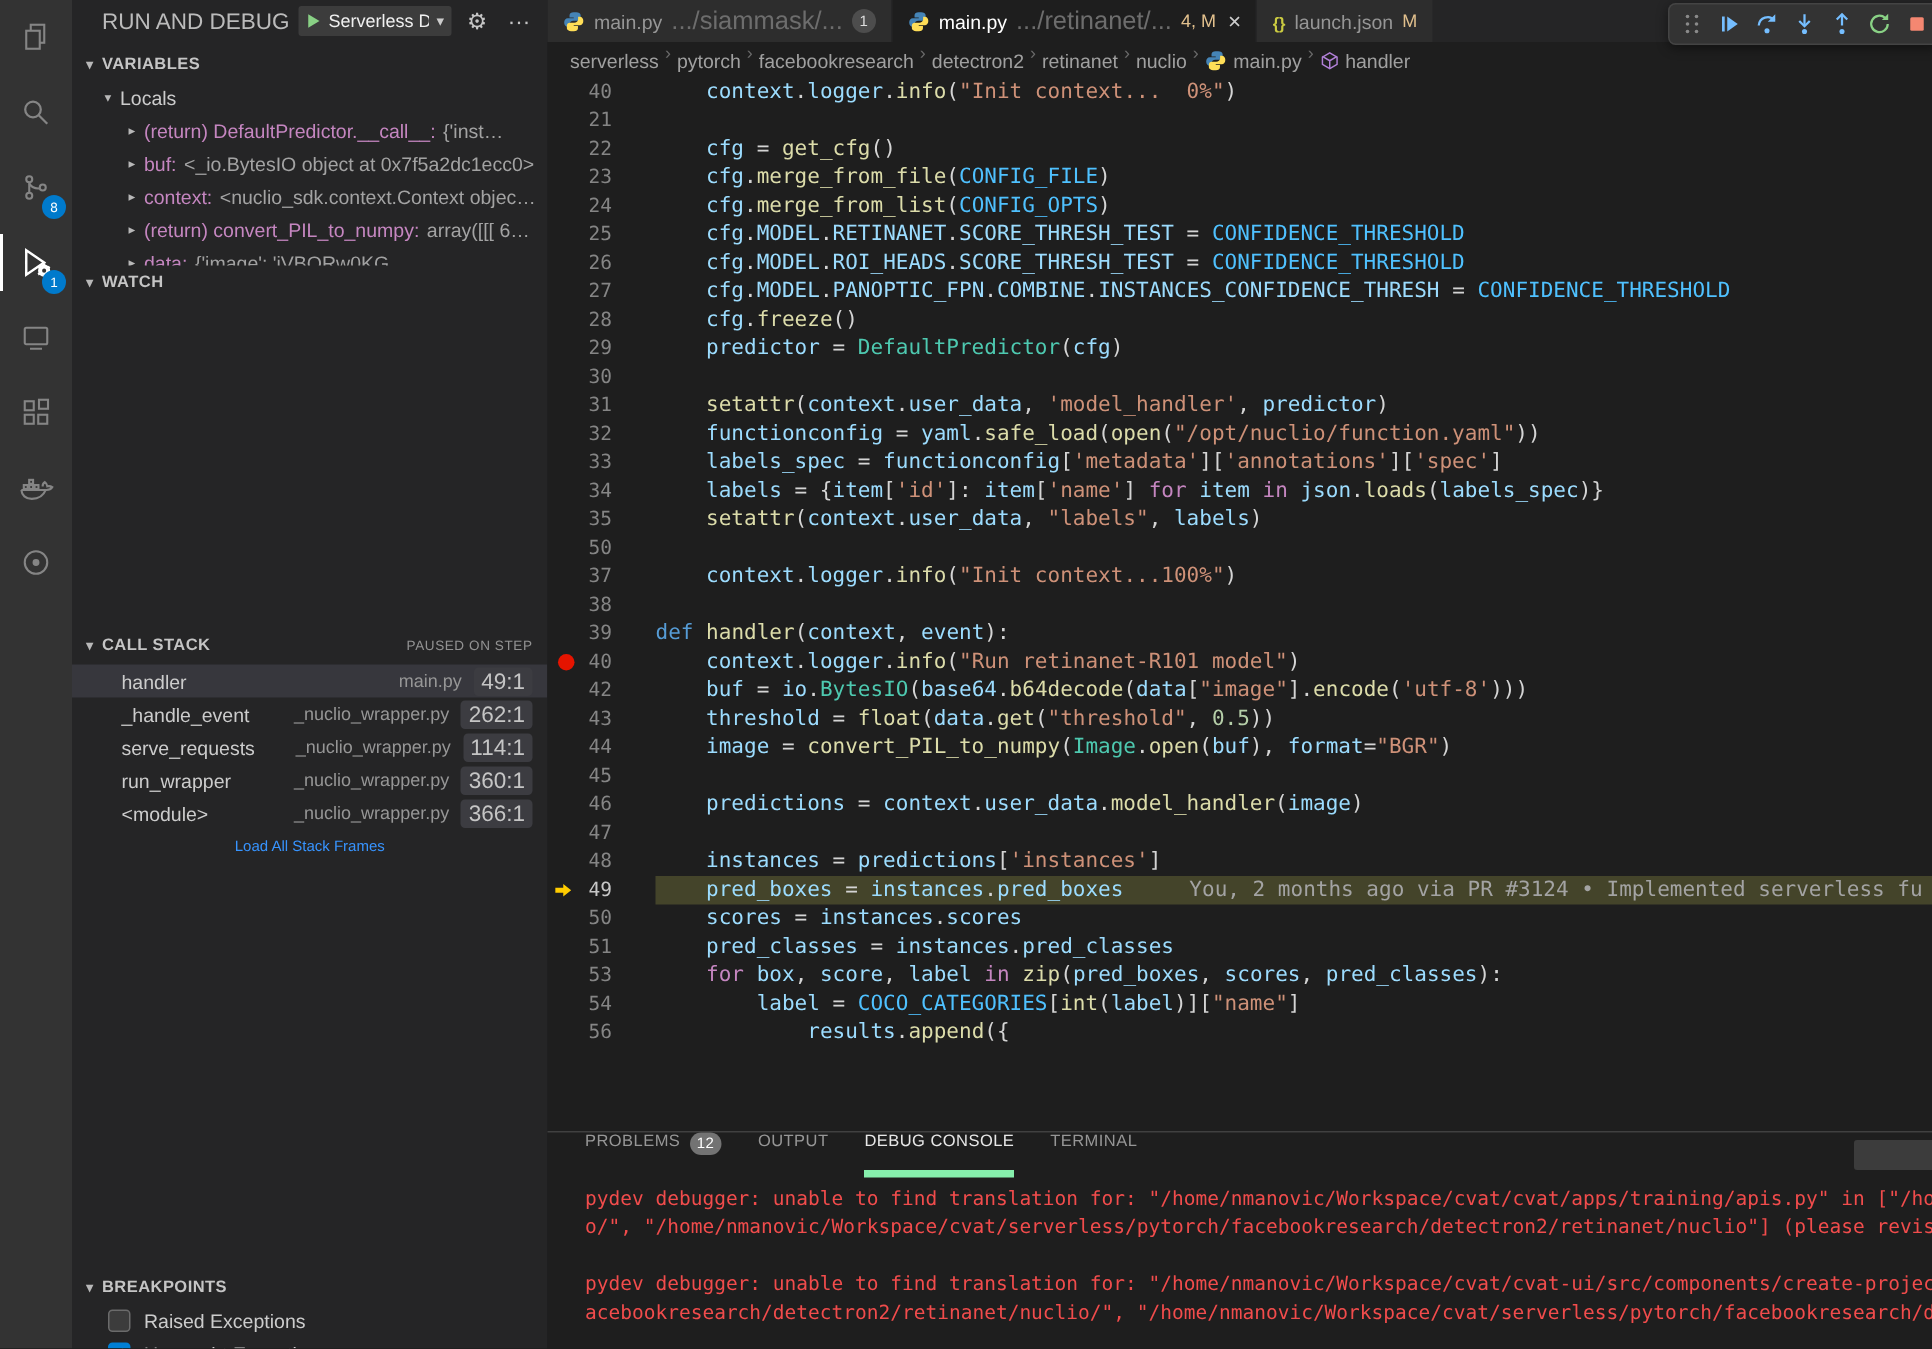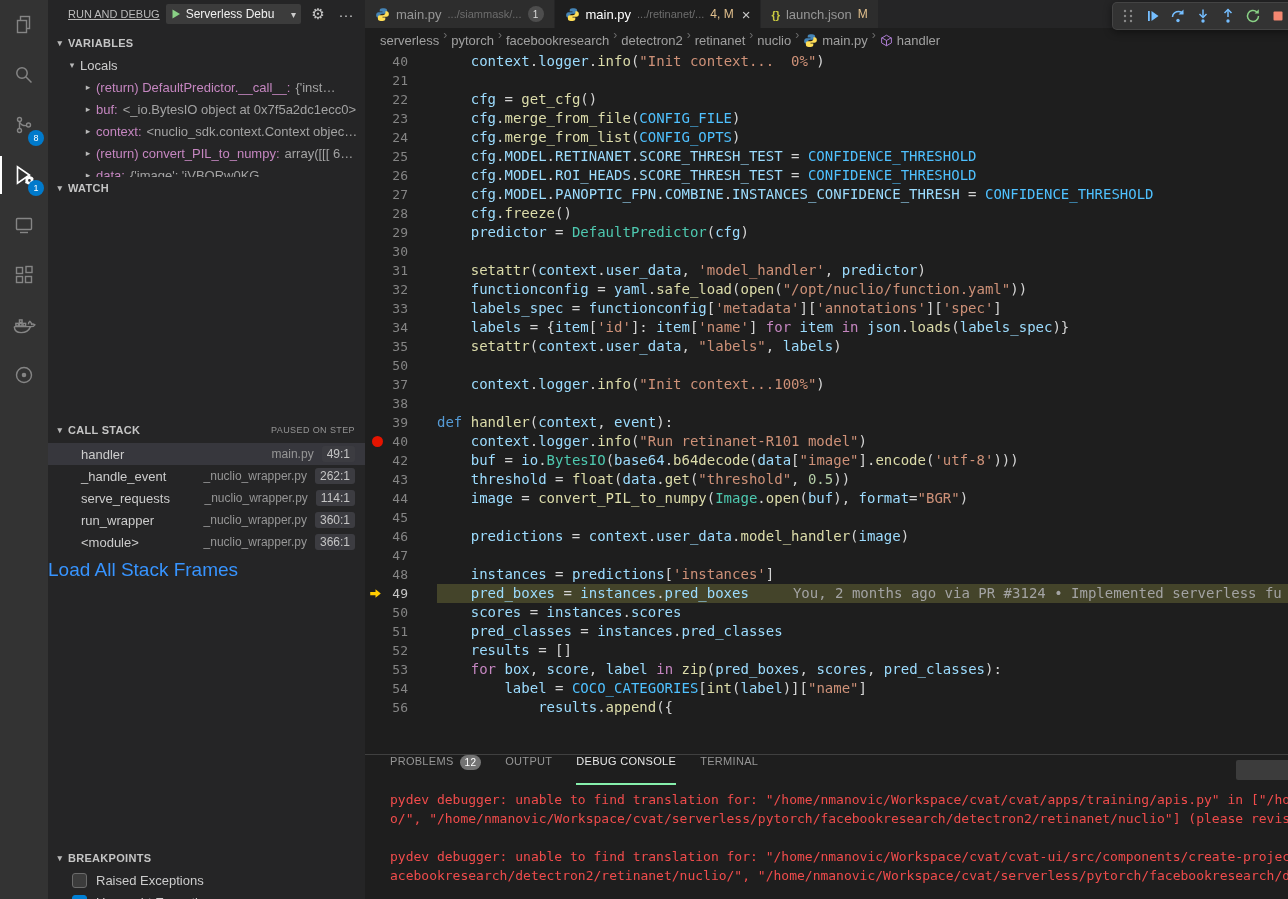--- a/index.html
+++ b/index.html
@@ -10,21 +10,21 @@
   
   .activitybar{position:absolute;left:0;top:0;width:48px;height:100%;background:#333333;z-index:5;}
   .ab-item{height:50px;display:flex;align-items:center;justify-content:center;position:relative;color:#858585;cursor:pointer;}
   .ab-item.active{color:#ffffff;}
   .ab-item.active::before{content:"";position:absolute;left:0;top:6px;bottom:6px;width:2px;background:#ffffff;}
   .ab-badge{position:absolute;right:4px;bottom:4px;min-width:16px;height:16px;border-radius:9px;
             background:#007acc;color:#ffffff;font-size:9px;display:flex;align-items:center;justify-content:center;padding:0 2px;box-sizing:border-box;}
   
   .sidebar{position:absolute;left:48px;top:0;width:317px;height:100%;background:#252526;overflow:hidden;}
   .sidebar-header{height:28px;display:flex;align-items:center;padding:0 8px 0 20px;gap:6px;}
-  .sidebar-title{font-size:11px;color:#bbbbbb;white-space:nowrap;flex:none;text-decoration:underline;}
+  .sidebar-title{font-size:15px;color:#bbbbbb;white-space:nowrap;flex:none;}
   .launch-select{margin-left:auto;width:148px;height:20px;background:#3c3c3c;border-radius:2px;display:flex;align-items:center;
                  padding:0 5px;gap:5px;font-size:12px;color:#f0f0f0;cursor:pointer;overflow:hidden;}
   .launch-select .lbl{white-space:nowrap;overflow:hidden;}
   .launch-select .chev{margin-left:auto;color:#cccccc;font-size:10px;}
   .hdr-icon{color:#c5c5c5;font-size:15px;width:22px;text-align:center;cursor:pointer;flex:none;}
   .sec{position:absolute;left:0;right:0;overflow:hidden;}
   .sec-variables{top:28px;height:149px;}
   .sec-watch{top:177px;height:22px;}
   .sec-callstack{top:419px;height:428px;}
   .sec-breakpoints{top:847px;bottom:0;}
@@ -34,33 +34,33 @@
   .scope-row{height:22px;display:flex;align-items:center;padding-left:16px;font-size:13px;cursor:pointer;}
   .var-row{height:22px;display:flex;align-items:center;padding-left:32px;white-space:nowrap;overflow:hidden;cursor:pointer;}
   .var-name{color:#c586c0;}
   .var-value{color:#b9b9b9;opacity:.85;margin-left:5px;}
   .paused{margin-left:auto;font-size:9px;font-weight:400;color:rgba(204,204,204,.65);padding-right:10px;letter-spacing:.4px;}
   .frames{margin-top:2px;}
   .frame{height:22px;display:flex;align-items:center;padding:0 10px 0 33px;cursor:pointer;}
   .frame.selected{background:#37373d;}
   .frame-fn{color:#cccccc;white-space:nowrap;}
   .frame-file{margin-left:auto;color:#969696;font-size:12px;white-space:nowrap;}
-  .frame-pos{margin-left:8px;background:#3c3c41;border-radius:3px;padding:1px 5px;font-size:12px;color:#c5c5c5;flex:none;}
-  .load-all{margin-top:6px;color:#3794ff;font-size:19px;cursor:pointer;}
+  .frame-pos{margin-left:8px;background:#3c3c41;border-radius:3px;padding:1px 5px;font-size:15px;color:#c5c5c5;flex:none;}
+  .load-all{margin-top:6px;text-align:center;color:#3794ff;font-size:10px;cursor:pointer;}
   .bp-row{height:22px;display:flex;align-items:center;gap:9px;padding-left:24px;}
   .checkbox{width:15px;height:15px;box-sizing:border-box;border:1px solid #6b6b6b;background:#3c3c3c;border-radius:3px;
             display:flex;align-items:center;justify-content:center;font-size:11px;color:#fff;cursor:pointer;flex:none;}
   .checkbox.checked{background:#007fd4;border-color:#007fd4;}
   
   .main{position:absolute;left:365px;top:0;right:0;bottom:0;display:flex;flex-direction:column;background:#1e1e1e;}
   .tabbar{height:28px;background:#252526;display:flex;flex:none;}
   .tab{display:flex;align-items:center;padding:0 10px;gap:6px;background:#2d2d2d;color:#969696;font-size:13px;
        border-right:1px solid #252526;cursor:pointer;white-space:nowrap;}
   .tab.active{background:#1e1e1e;color:#ffffff;}
-  .tab-hint{font-size:11px;color:#6d6d6d;}
+  .tab-hint{font-size:17px;color:#6d6d6d;}
   .tab-suffix{color:#e2c08d;font-size:12px;}
   .tab-circle{width:16px;height:16px;border-radius:50%;background:#4d4d4d;color:#dddddd;font-size:10px;
               display:flex;align-items:center;justify-content:center;}
   .tab-close{color:#cccccc;font-size:15px;margin-left:2px;cursor:pointer;}
   .json-glyph{color:#cbcb41;font-weight:700;font-size:11px;}
   .breadcrumbs{height:24px;display:flex;padding-left:15px;font-size:13px;color:#a0a0a0;flex:none;}
   .crumb{display:flex;align-items:center;gap:4px;cursor:pointer;}
   .crumb-sep{color:#6a6a6a;margin:0 4px;font-size:12px;}
   .editor{flex:1;overflow:hidden;position:relative;}
   .code-row{display:flex;height:19px;line-height:19px;font-family:"DejaVu Sans Mono",monospace;font-size:14px;white-space:pre;}
@@ -72,21 +72,21 @@
   .code-content{flex:1;min-width:0;overflow:hidden;}
   .code-row.current .code-content{background:rgba(222,222,90,0.20);}
   .tk-k{color:#569cd6}.tk-c{color:#c586c0}.tk-f{color:#dcdcaa}.tk-v{color:#9cdcfe}
   .tk-C{color:#4fc1ff}.tk-s{color:#ce9178}.tk-n{color:#b5cea8}.tk-p{color:#d4d4d4}.tk-t{color:#4ec9b0}
   .gitlens{color:#a3a3a3;margin-left:44px;}
   
   .panel{height:144px;flex:none;border-top:1px solid rgba(128,128,128,0.35);position:relative;background:#1e1e1e;}
   .panel-tabs{height:30px;display:flex;align-items:center;gap:24px;padding-left:25px;}
   .panel-tab{height:100%;display:flex;align-items:flex-start;gap:6px;font-size:11px;letter-spacing:.3px;color:#969696;
              cursor:pointer;box-sizing:border-box;}
-  .panel-tab.active{color:#e7e7e7;border-bottom:2px solid #86efac;}
+  .panel-tab.active{color:#e7e7e7;border-bottom:5px solid #86efac;}
   .panel-badge{background:#737373;color:#ffffff;border-radius:9px;padding:0 5px;height:15px;line-height:15px;font-size:10px;}
   .panel-filter{position:absolute;top:5px;right:0;width:52px;height:20px;background:#3c3c3c;border-radius:2px 0 0 2px;}
   .console{padding:5px 0 0 25px;font-family:"DejaVu Sans Mono",monospace;font-size:13px;line-height:19px;
            color:#f14c4c;white-space:pre;overflow:hidden;}
   .console-line{height:19px;}
   
   .debug-toolbar{position:absolute;top:2px;left:1112px;height:26px;background:#333333;border:1px solid rgba(80,80,80,.6);
                  border-radius:5px;display:flex;align-items:center;padding:0 2px;box-shadow:0 2px 8px rgba(0,0,0,.45);z-index:20;}
   .dt-btn{width:25px;height:22px;display:flex;align-items:center;justify-content:center;cursor:pointer;}
 </style>
@@ -391,21 +391,20 @@
       <div class="code-row"><div class="gutter"><span class="lnum">44</span></div><div class="code-content"><span class="tk-p">    </span><span class="tk-v">image</span><span class="tk-p"> = </span><span class="tk-f">convert_PIL_to_numpy</span><span class="tk-p">(</span><span class="tk-t">Image</span><span class="tk-p">.</span><span class="tk-f">open</span><span class="tk-p">(</span><span class="tk-v">buf</span><span class="tk-p">), </span><span class="tk-v">format</span><span class="tk-p">=</span><span class="tk-s">"BGR"</span><span class="tk-p">)</span></div></div>
       <div class="code-row"><div class="gutter"><span class="lnum">45</span></div><div class="code-content"></div></div>
       <div class="code-row"><div class="gutter"><span class="lnum">46</span></div><div class="code-content"><span class="tk-p">    </span><span class="tk-v">predictions</span><span class="tk-p"> = </span><span class="tk-v">context</span><span class="tk-p">.</span><span class="tk-v">user_data</span><span class="tk-p">.</span><span class="tk-f">model_handler</span><span class="tk-p">(</span><span class="tk-v">image</span><span class="tk-p">)</span></div></div>
       <div class="code-row"><div class="gutter"><span class="lnum">47</span></div><div class="code-content"></div></div>
       <div class="code-row"><div class="gutter"><span class="lnum">48</span></div><div class="code-content"><span class="tk-p">    </span><span class="tk-v">instances</span><span class="tk-p"> = </span><span class="tk-v">predictions</span><span class="tk-p">[</span><span class="tk-s">'instances'</span><span class="tk-p">]</span></div></div>
       <div class="code-row current"><div class="gutter"><span class="exec-arrow"><svg width="13" height="13" viewBox="0 0 16 16">
               <path d="M1.5 6h6.5V2.8L14.5 8 8 13.2V10H1.5z" fill="#ffcc00"></path>
             </svg></span><span class="lnum">49</span></div><div class="code-content"><span class="tk-p">    </span><span class="tk-v">pred_boxes</span><span class="tk-p"> = </span><span class="tk-v">instances</span><span class="tk-p">.</span><span class="tk-v">pred_boxes</span><span class="gitlens">You, 2 months ago via PR #3124 • Implemented serverless fu</span></div></div>
       <div class="code-row"><div class="gutter"><span class="lnum">50</span></div><div class="code-content"><span class="tk-p">    </span><span class="tk-v">scores</span><span class="tk-p"> = </span><span class="tk-v">instances</span><span class="tk-p">.</span><span class="tk-v">scores</span></div></div>
       <div class="code-row"><div class="gutter"><span class="lnum">51</span></div><div class="code-content"><span class="tk-p">    </span><span class="tk-v">pred_classes</span><span class="tk-p"> = </span><span class="tk-v">instances</span><span class="tk-p">.</span><span class="tk-v">pred_classes</span></div></div>
-      <div class="code-row"><div class="gutter"><span class="lnum">52</span></div><div class="code-content"><span class="tk-p">    </span><span class="tk-v">results</span><span class="tk-p"> = []</span></div></div>
       <div class="code-row"><div class="gutter"><span class="lnum">53</span></div><div class="code-content"><span class="tk-p">    </span><span class="tk-c">for</span><span class="tk-p"> </span><span class="tk-v">box</span><span class="tk-p">, </span><span class="tk-v">score</span><span class="tk-p">, </span><span class="tk-v">label</span><span class="tk-p"> </span><span class="tk-c">in</span><span class="tk-p"> </span><span class="tk-f">zip</span><span class="tk-p">(</span><span class="tk-v">pred_boxes</span><span class="tk-p">, </span><span class="tk-v">scores</span><span class="tk-p">, </span><span class="tk-v">pred_classes</span><span class="tk-p">):</span></div></div>
       <div class="code-row"><div class="gutter"><span class="lnum">54</span></div><div class="code-content"><span class="tk-p">        </span><span class="tk-v">label</span><span class="tk-p"> = </span><span class="tk-C">COCO_CATEGORIES</span><span class="tk-p">[</span><span class="tk-f">int</span><span class="tk-p">(</span><span class="tk-v">label</span><span class="tk-p">)][</span><span class="tk-s">"name"</span><span class="tk-p">]</span></div></div>
       <div class="code-row"><div class="gutter"><span class="lnum">56</span></div><div class="code-content"><span class="tk-p">            </span><span class="tk-v">results</span><span class="tk-p">.</span><span class="tk-f">append</span><span class="tk-p">({</span></div></div>
     </div>
   <div class="panel">
     <div class="panel-tabs" id="panel-tabs">
         <div class="panel-tab">
           <span>PROBLEMS</span>
           <span class="panel-badge">12</span>
         </div>

